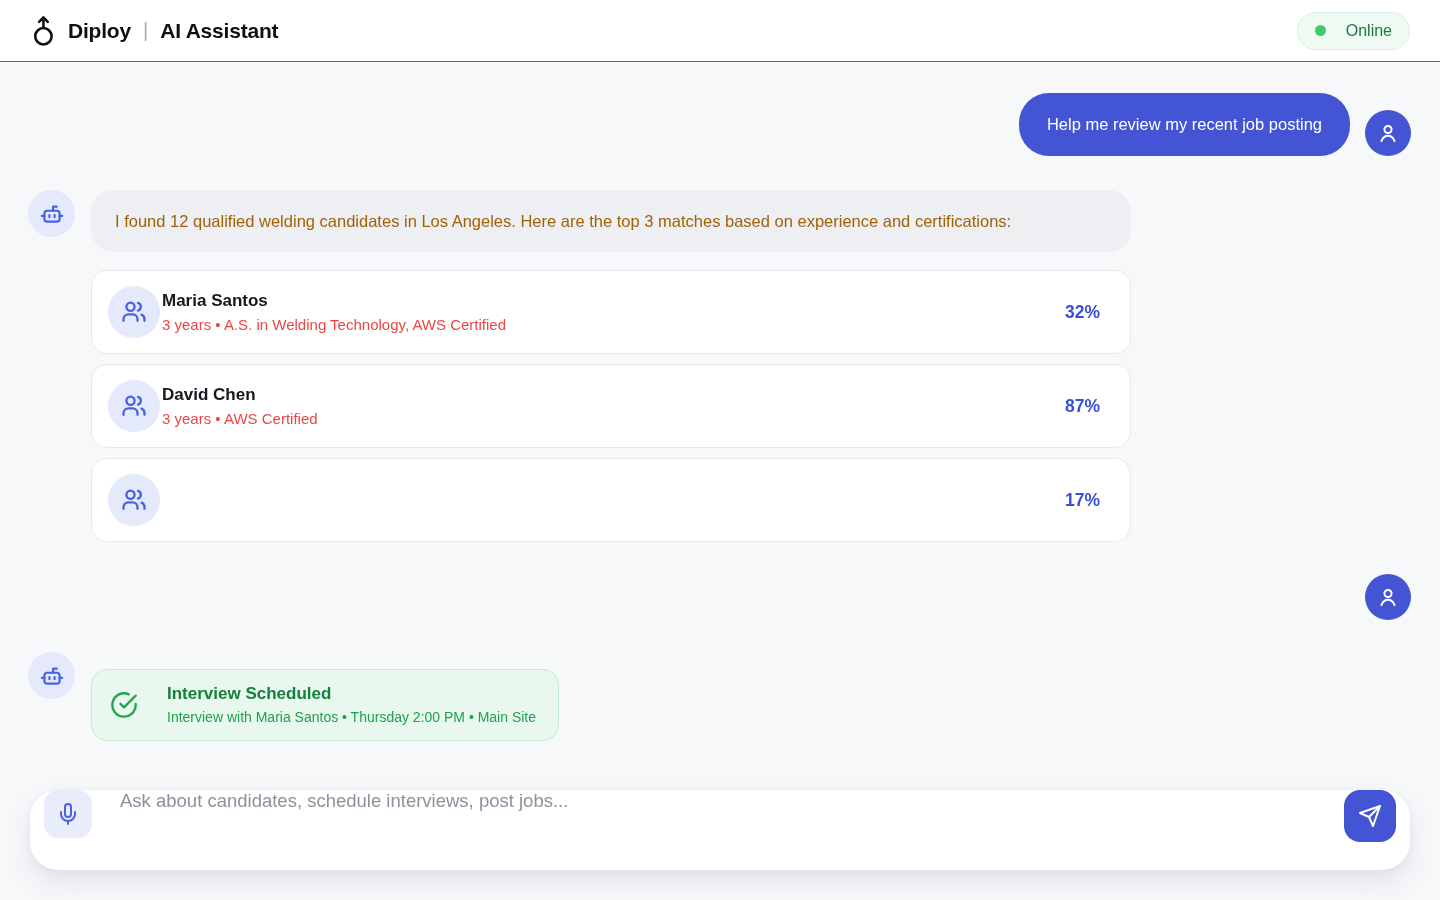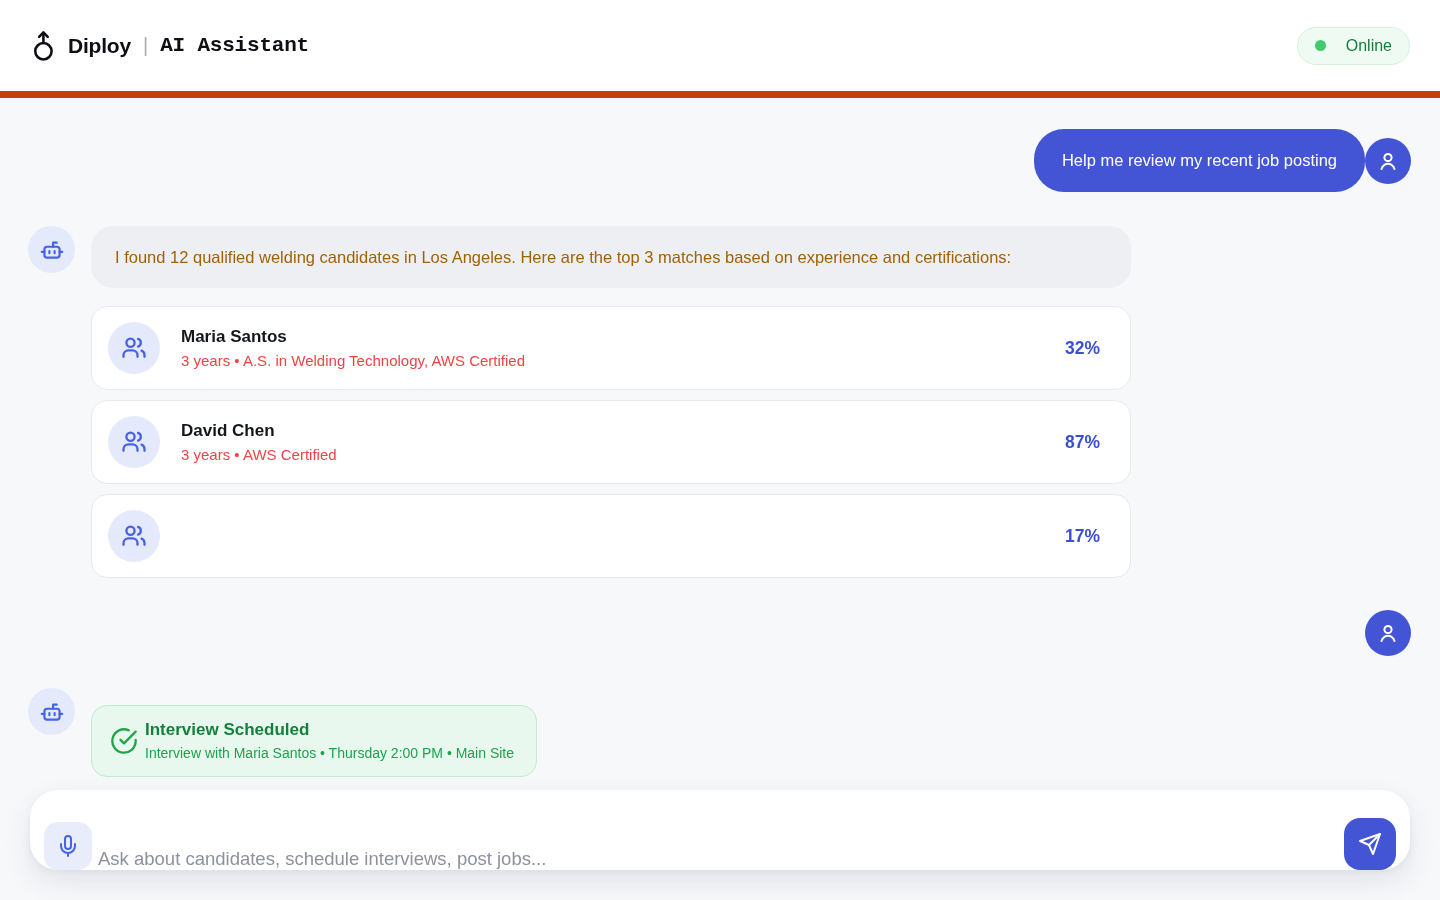--- a/index.html
+++ b/index.html
@@ -5,49 +5,49 @@
   * { margin: 0; padding: 0; box-sizing: border-box; }
   html, body { width: 1440px; height: 900px; overflow: hidden; }
   body {
     font-family: "Liberation Sans", "DejaVu Sans", sans-serif;
     background: #f7f8fa;
     position: relative;
   }
 
   
   .header {
-    height: 98px;
+    height: 62px;
     background: #ffffff;
-    border-bottom: 7px solid #c2410c;
+    border-bottom: 1px solid #c2410c;
     display: flex;
     align-items: center;
     justify-content: space-between;
     padding: 0 30px;
   }
   .brand-group { display: flex; align-items: center; gap: 10px; }
   .logo-icon { width: 28px; height: 32px; display: flex; align-items: center; }
   .brand-name { font-size: 21px; font-weight: 700; color: #0d0f14; letter-spacing: -0.2px; }
   .brand-divider { font-size: 20px; color: #a7acb6; font-weight: 300; margin: 0 2px; }
-  .brand-title { font-size: 21px; font-weight: 800; color: #0d0f14; letter-spacing: -0.2px; font-family: Liberation Mono, monospace; }
+  .brand-title { font-size: 21px; font-weight: 800; color: #0d0f14; letter-spacing: -0.2px; }
   .online-badge {
     display: flex; align-items: center; gap: 20px;
     background: #effbf2;
     border: 1px solid #d5f1dd;
     border-radius: 19px;
     padding: 8px 17px;
     height: 38px;
   }
   .online-dot { width: 11px; height: 11px; border-radius: 50%; background: #3fcb6e; }
   .online-label { font-size: 16px; color: #177a3e; }
 
   
   .chat { padding: 31px 29px 0 28px; }
 
   .row { display: flex; }
-  .row-user { justify-content: flex-end; align-items: center; }
+  .row-user { justify-content: flex-end; align-items: flex-end; gap: 15px; }
   .row-ai { justify-content: flex-start; align-items: flex-start; gap: 16px; }
 
   .bubble-user {
     background: #4355d4;
     color: #ffffff;
     font-size: 16.5px;
     padding: 21px 28px;
     border-radius: 30px;
     line-height: 21px;
     white-space: nowrap;
@@ -76,21 +76,21 @@
     margin-bottom: 18px;
   }
 
   .candidate-card {
     background: #ffffff;
     border: 1px solid #e7e9ef;
     border-radius: 16px;
     padding: 15px 16px;
     display: flex;
     align-items: center;
-    gap: 21px;
+    gap: 2px;
     margin-bottom: 10px;
     height: 84px;
   }
   .candidate-avatar {
     width: 52px; height: 52px; border-radius: 50%;
     background: #e4e9fb;
     display: flex; align-items: center; justify-content: center;
     flex-shrink: 0;
   }
   .candidate-name { font-size: 17px; font-weight: 700; color: #14171e; margin-bottom: 5px; }
@@ -107,37 +107,37 @@
   .spacer-32 { height: 32px; }
 
   .confirmation-card {
     margin-top: 17px;
     background: #e9f8ee;
     border: 1px solid #c2ebcf;
     border-radius: 16px;
     padding: 14px 22px 15px 18px;
     display: inline-flex;
     align-items: center;
-    gap: 7px;
+    gap: 29px;
   }
   .confirmation-title { font-size: 17px; font-weight: 700; color: #15803d; margin-bottom: 5px; }
   .confirmation-details { font-size: 14px; color: #1da24e; }
 
   
   .composer {
     position: absolute;
     left: 30px; right: 30px; bottom: 30px;
     height: 80px;
     background: #ffffff;
     border-radius: 28px;
     box-shadow: 0 12px 28px rgba(40, 50, 80, 0.10), 0 2px 6px rgba(40, 50, 80, 0.05);
     display: flex;
-    align-items: flex-end;
+    align-items: flex-start;
     padding: 0 14px;
-    gap: 6px;
+    gap: 28px;
   }
   .mic-button {
     width: 48px; height: 48px;
     border-radius: 14px;
     background: #e9edfb;
     border: none;
     display: flex; align-items: center; justify-content: center;
     cursor: pointer;
     flex-shrink: 0;
   }

